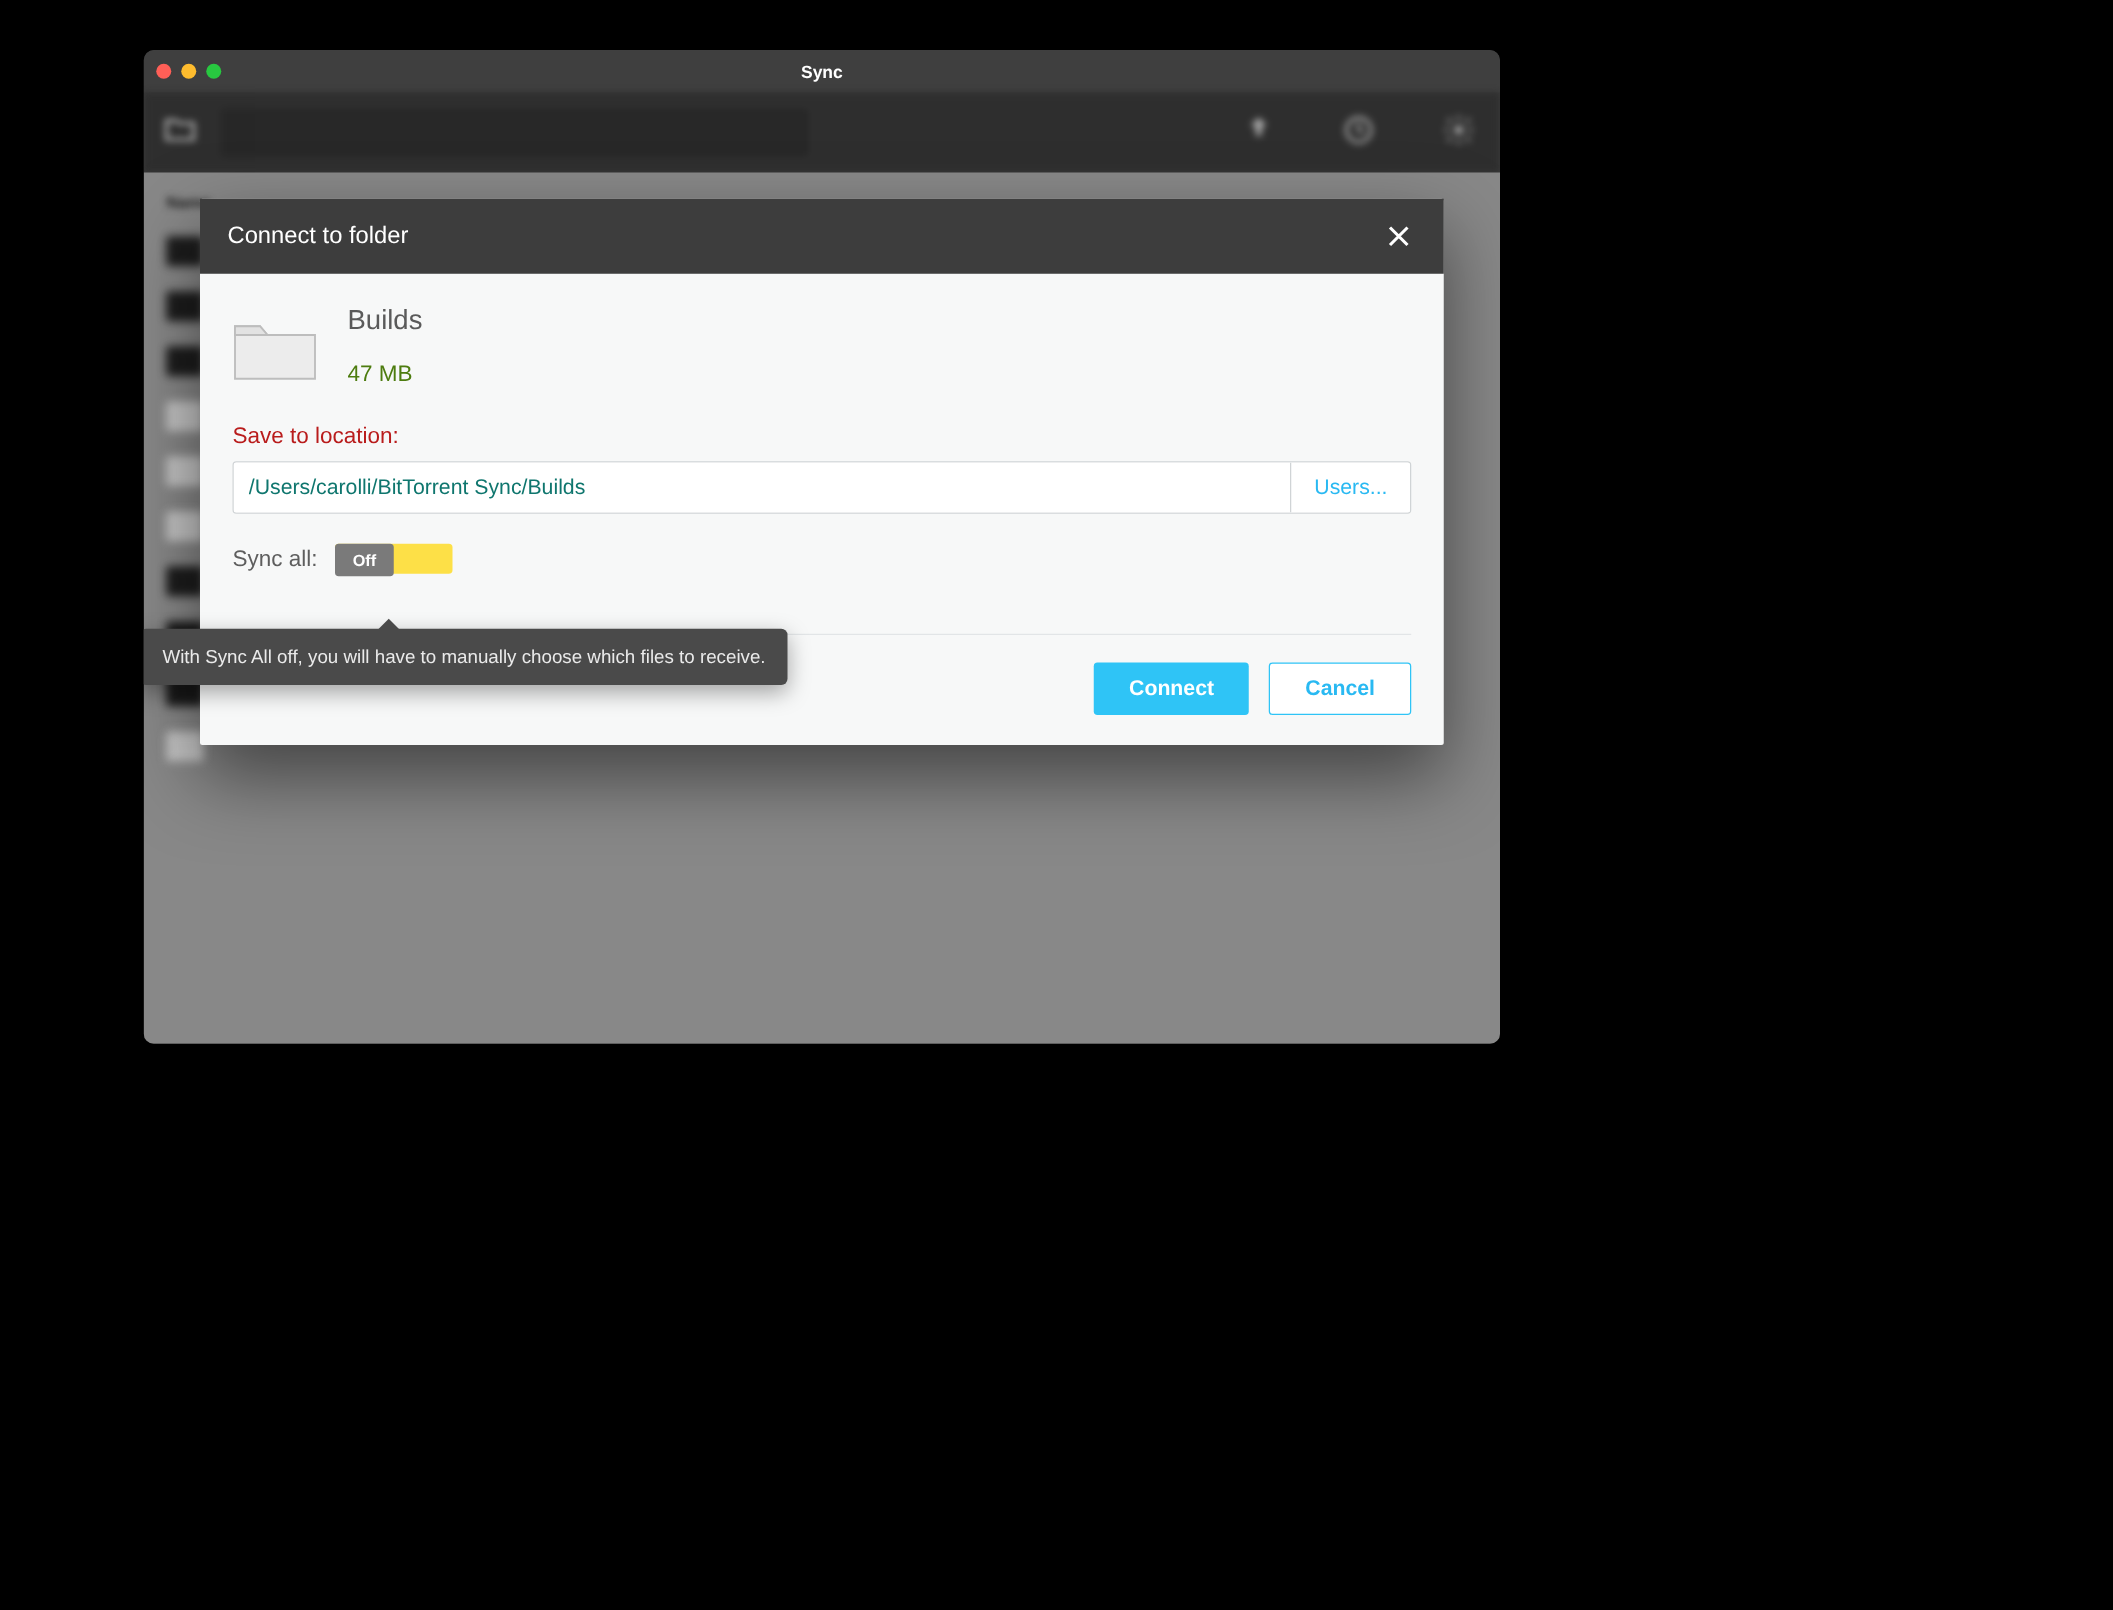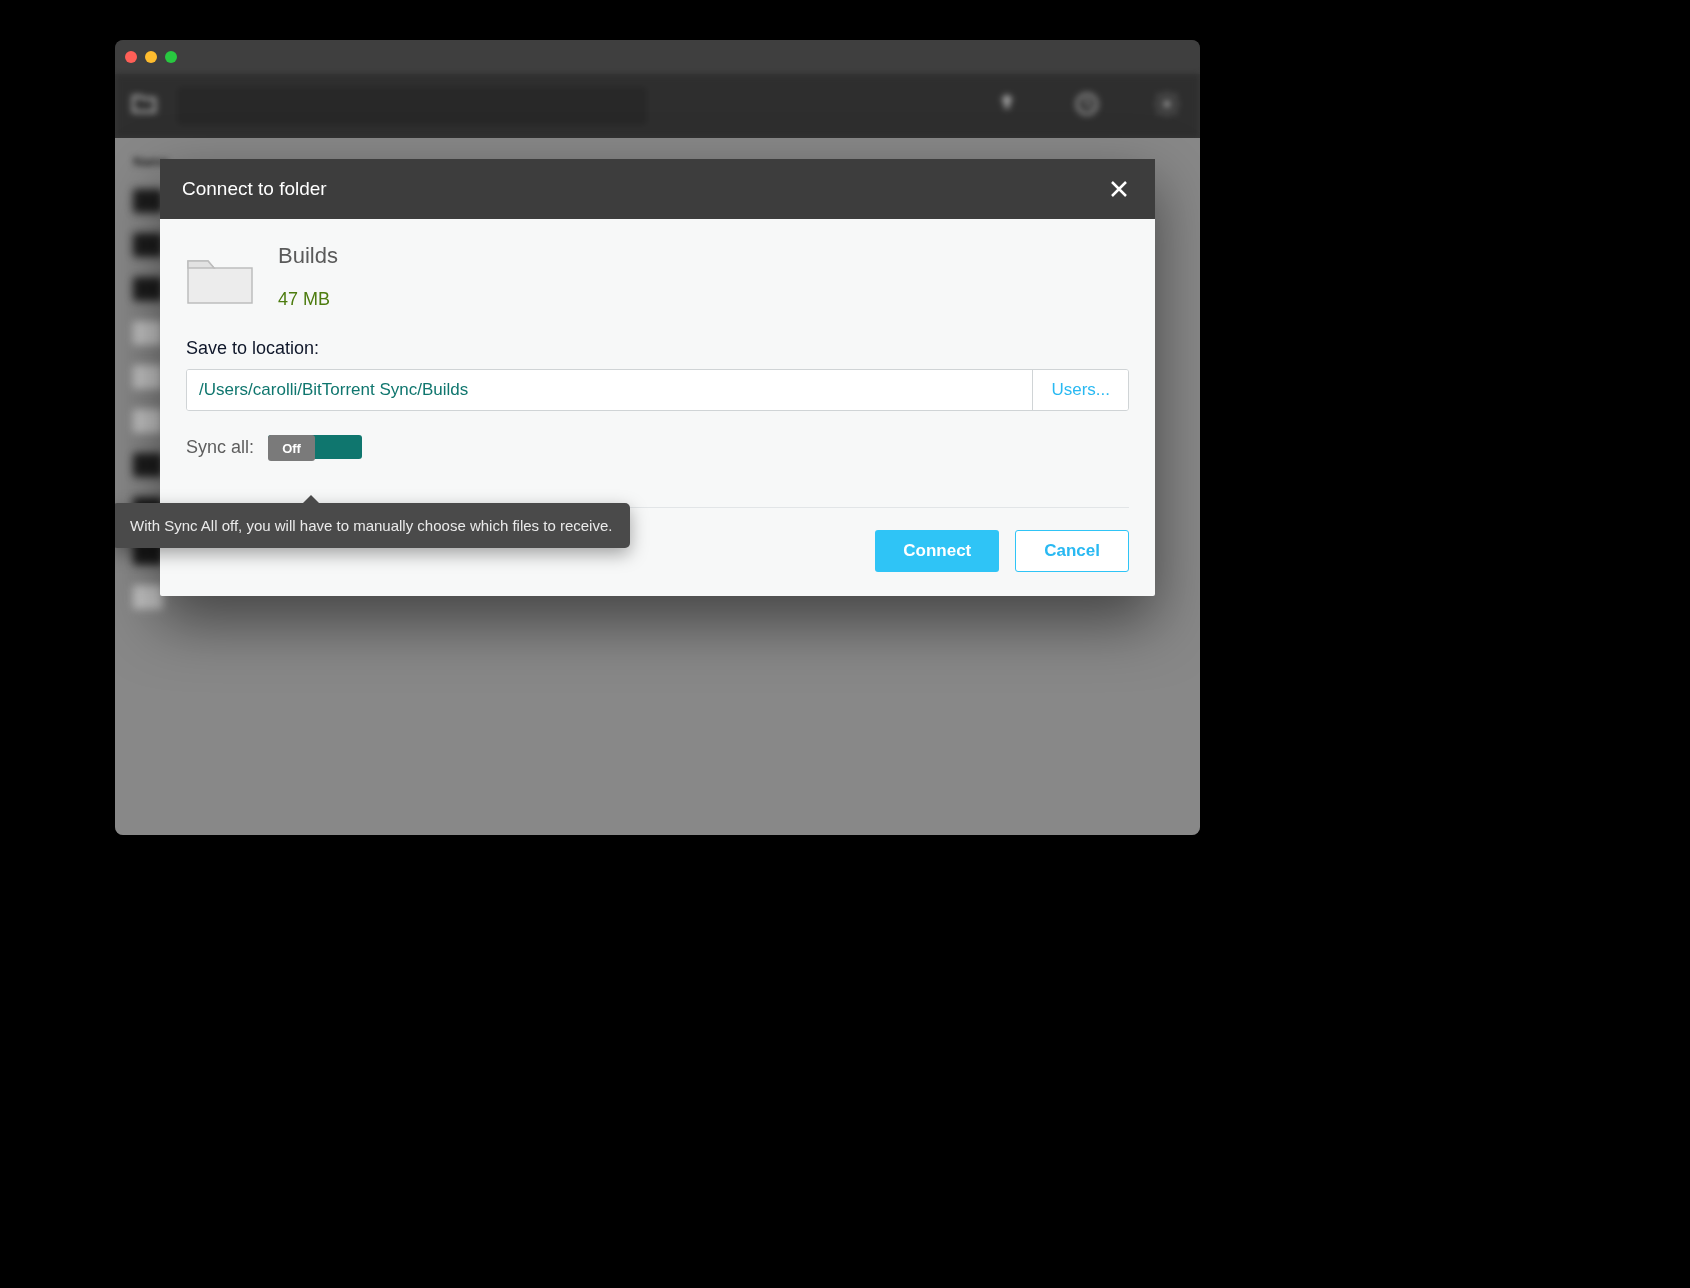--- a/index.html
+++ b/index.html
@@ -137,21 +137,21 @@
 
   .folder-row { display: flex; align-items: center; gap: 24px; margin-bottom: 28px; }
   .folder-icon {
     width: 68px; height: 56px;
     position: relative;
   }
   .folder-icon svg { width: 68px; height: 56px; }
   .folder-meta .fname { font-size: 22px; color: #5a5a5a; font-weight: 500; }
   .folder-meta .fsize { font-size: 18px; color: #4d7c0f; margin-top: 20px; }
 
-  .field-label { color: #0f172a; font-size: 18px; margin-bottom: 10px; }
+  .field-label { color: #b91c1c; font-size: 18px; margin-bottom: 10px; }
 
   .path-row {
     display: flex;
     border: 1px solid #d0d4d6;
     border-radius: 3px;
     background: #fff;
     overflow: hidden;
     height: 42px;
   }
   .path-row input {
@@ -171,21 +171,21 @@
     font-size: 17px;
     padding: 0 18px;
     cursor: pointer;
     font-weight: 500;
   }
 
   .syncall-row { display: flex; align-items: center; gap: 14px; margin-top: 24px; position: relative; }
   .syncall-label { color: #5e5e5e; font-size: 18px; }
   .toggle {
     width: 94px; height: 24px;
-    background: #0f766e;
+    background: #fde047;
     border-radius: 3px;
     position: relative;
     cursor: pointer;
   }
   .toggle .knob {
     position: absolute;
     top: 0; left: 0;
     width: 47px; height: 26px;
     background: #7a7a7a;
     color: #fff;
@@ -248,20 +248,21 @@
 
 <div class="stage">
   <div class="app-window">
 
     <div class="titlebar">
       <div class="traffic-lights">
         <div class="tl red"></div>
         <div class="tl yellow"></div>
         <div class="tl green"></div>
       </div>
+      <div class="title-text">Sync</div>
     </div>
 
     <div class="toolbar">
       <div class="lefticon">
         <svg viewBox="0 0 24 20">
             <path d="M2 3h7l2 2h11v12H2z" fill="none" stroke="#ddd" stroke-width="2"></path>
           </svg>
       </div>
       <div class="searchbox"></div>
       <div class="spacer"></div>

